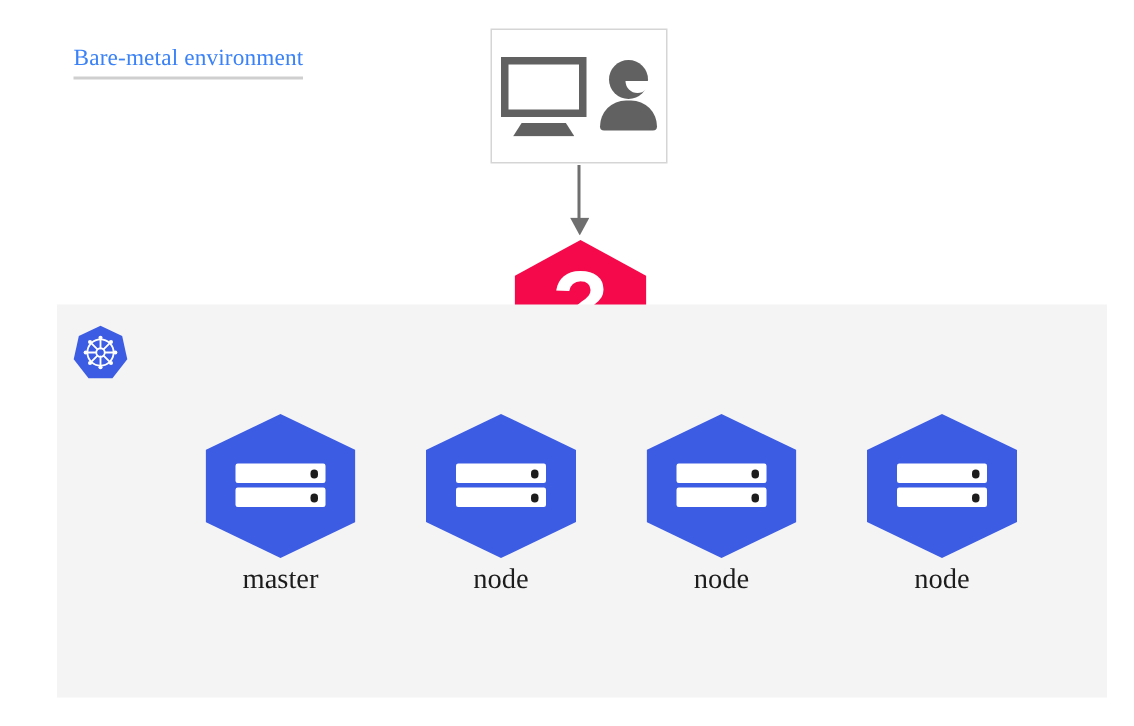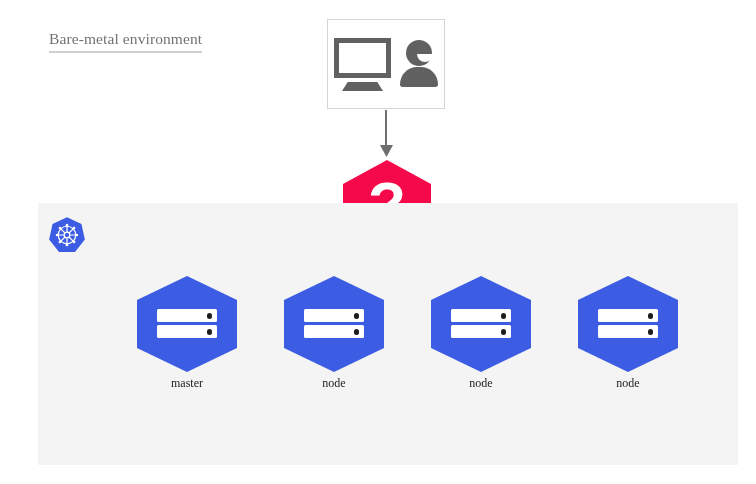--- a/index.html
+++ b/index.html
@@ -15,21 +15,21 @@
     overflow: hidden;
     font-family: "Liberation Serif", "DejaVu Serif", serif;
   }
 
   
   #env-title {
     position: absolute;
     left: 49px;
     top: 30px;
     font-size: 15.5px;
-    color: #737373;
+    color: #3b82f6;
     letter-spacing: .1px;
     white-space: nowrap;
     padding-bottom: 3px;
     border-bottom: 2px solid #cfcfcf;
     font-family: "Liberation Serif", "DejaVu Serif", serif;
   }
 
   
   #client-box {
     position: absolute;
@@ -211,21 +211,21 @@
     height: 5.5px;
     border-radius: 50%;
     background: #1d1d1d;
   }
   .node-label {
     position: absolute;
     top: 100px;
     left: -20px;
     width: 140px;
     text-align: center;
-    font-size: 12px;
+    font-size: 19px;
     color: #1c1c1c;
     font-family: "Liberation Serif", "DejaVu Serif", serif;
   }
 </style>
 </head>
 <body>
 
 <div id="canvas">
 
   <div id="env-title">Bare-metal environment</div>

